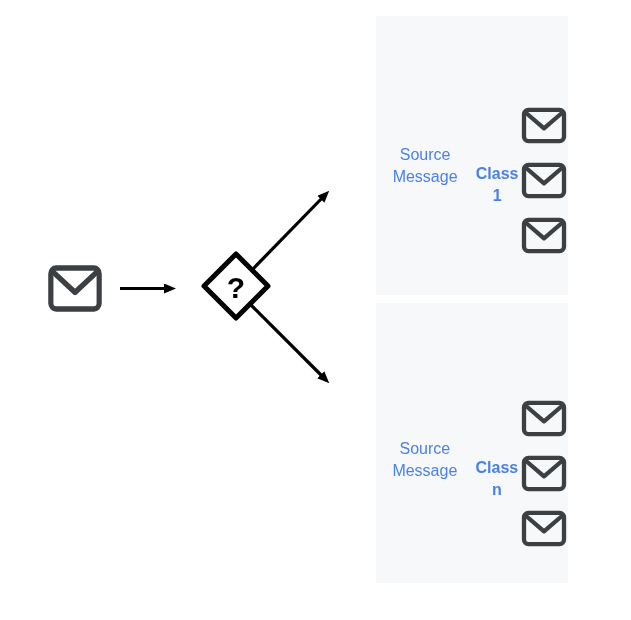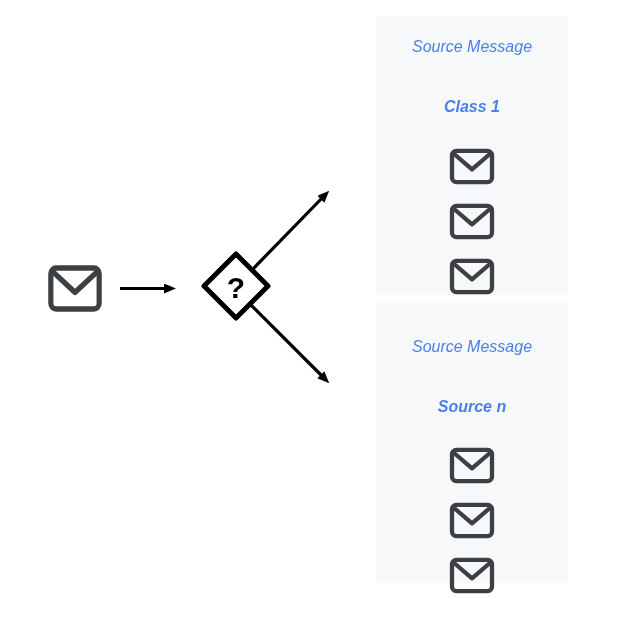--- a/index.html
+++ b/index.html
@@ -22,21 +22,21 @@
     text-align:center;font-size:30px;font-weight:700;line-height:38px;
     color:var(--arrow-black);user-select:none;
   }
   .mail rect,.mail path{
     fill:none;stroke:var(--envelope-gray);
     stroke-width:2.15;stroke-linejoin:round;stroke-linecap:round;
   }
   .input-mail{position:absolute;left:46px;top:263px;}
   .panel{
     position:absolute;left:376px;width:192px;background:var(--panel-bg);
-    display:flex;flex-direction:column;align-items:center;box-sizing:border-box;font-style:italic;
+    display:flex;flex-direction:row;align-items:center;box-sizing:border-box;
   }
   .panel-1{top:16px;height:279px;padding-top:20px;}
   .panel-n{top:303px;height:280px;padding-top:33px;}
   .panel-title{
     font-size:16px;line-height:22px;color:var(--title-blue);
     font-weight:400;text-align:center;
   }
   .panel-class{
     font-size:16px;line-height:22px;color:var(--title-blue);
     font-weight:700;text-align:center;margin-top:38px;
@@ -82,21 +82,21 @@
       </svg>
       <svg class="mail" viewBox="0 0 24 20" width="48" height="39" preserveAspectRatio="none">
         <rect x="2" y="2" width="20" height="16" rx="2.2"></rect>
         <path d="M3.5 4 L12 11.5 L20.5 4"></path>
       </svg>
     </div>
   </div>
 
   <div class="panel panel-n">
     <div class="panel-title">Source Message</div>
-    <div class="panel-class">Source n</div>
+    <div class="panel-class">Class n</div>
     <div class="mail-stack">
       <svg class="mail" viewBox="0 0 24 20" width="48" height="39" preserveAspectRatio="none">
         <rect x="2" y="2" width="20" height="16" rx="2.2"></rect>
         <path d="M3.5 4 L12 11.5 L20.5 4"></path>
       </svg>
       <svg class="mail" viewBox="0 0 24 20" width="48" height="39" preserveAspectRatio="none">
         <rect x="2" y="2" width="20" height="16" rx="2.2"></rect>
         <path d="M3.5 4 L12 11.5 L20.5 4"></path>
       </svg>
       <svg class="mail" viewBox="0 0 24 20" width="48" height="39" preserveAspectRatio="none">

